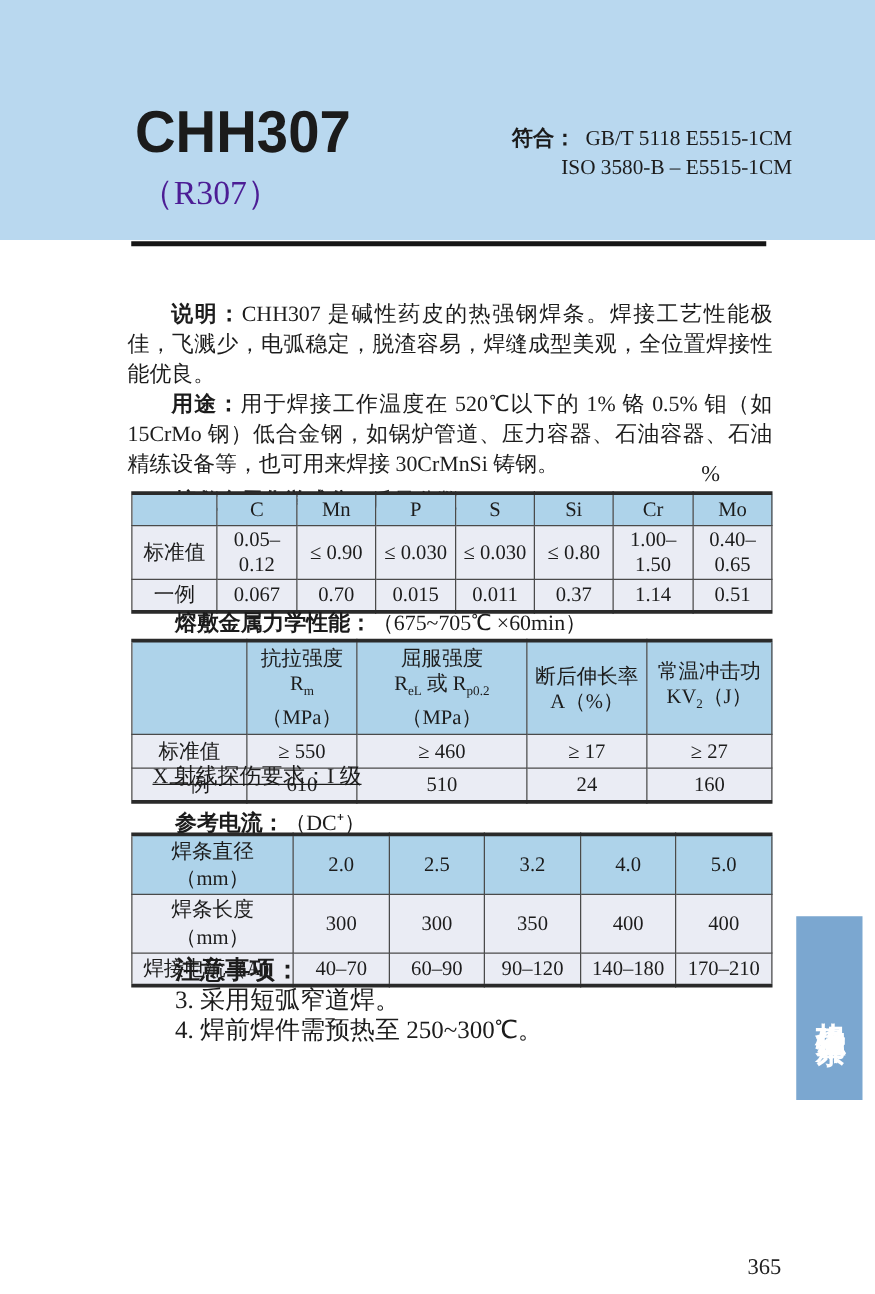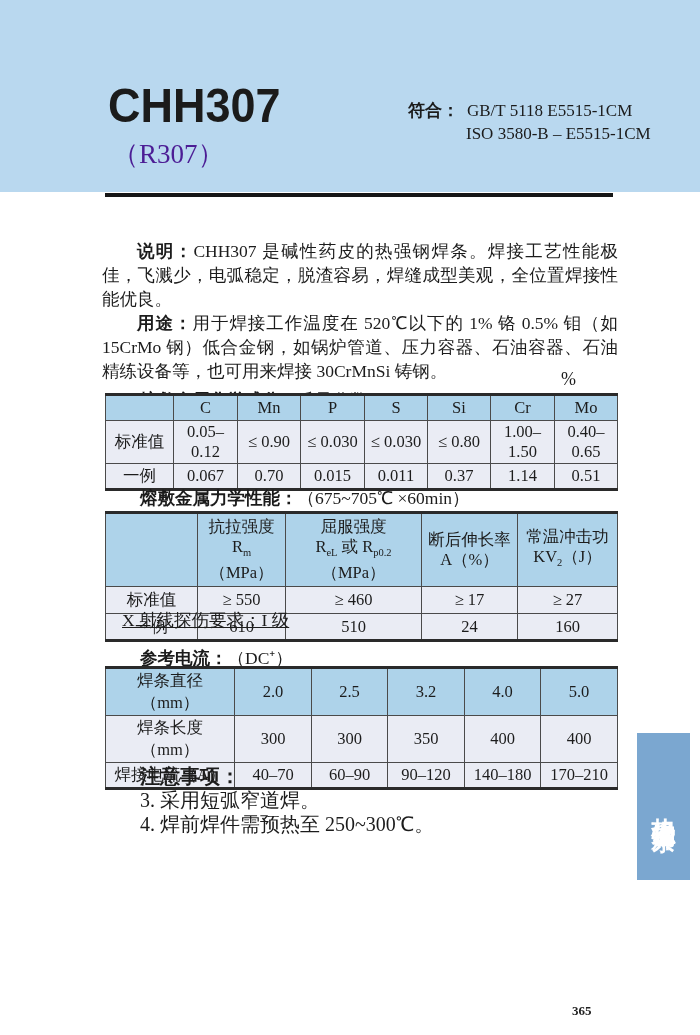--- a/index.html
+++ b/index.html
@@ -8,21 +8,21 @@
     font-family:"Liberation Serif", serif;color:#1c1c1c;overflow:hidden;
   }
   
   .header-band{position:absolute;left:0;top:0;width:700px;height:192px;background:#b9d8ef;}
   .model-name{
     position:absolute;left:108px;top:82px;
     font-family:"Liberation Sans", sans-serif;font-weight:900;font-size:45px;
     letter-spacing:0px;color:#1b1b1b;line-height:1;transform:scaleY(1.05);transform-origin:left top;
   }
   .alt-name{position:absolute;left:112px;top:136px;font-size:27px;color:#4c1d95;}
-  .standards{position:absolute;left:408px;top:99px;font-size:17px;line-height:23px;color:#1b1b1b;}
+  .standards{position:absolute;left:391px;top:99px;font-size:17px;line-height:23px;color:#1b1b1b;text-align:right;}
   .standards .row{white-space:nowrap;}
   .standards .conform{font-family:"Liberation Sans", sans-serif;font-weight:bold;margin-right:8px;}
   .standards .indent{padding-left:58px;}
   .title-rule{position:absolute;left:105px;top:193px;width:508px;height:4px;background:#161616;}
 
   
   .paragraphs{position:absolute;left:102px;top:239px;width:516px;font-size:17.5px;line-height:24px;text-align:justify;}
   .paragraphs p{margin:0;text-indent:35px;}
   .para-label{font-family:"Liberation Sans", sans-serif;font-weight:bold;}
 
@@ -64,21 +64,21 @@
   .side-tab{
     position:absolute;left:637px;top:733px;width:53px;height:147px;background:#7ba7d0;
     display:flex;align-items:center;justify-content:center;
   }
   .side-tab span{
     writing-mode:vertical-rl;text-orientation:upright;
     font-family:"Liberation Sans", sans-serif;font-weight:bold;font-size:24px;
     color:#ffffff;letter-spacing:3px;line-height:1;
   }
 
-  .page-number{position:absolute;left:572px;top:1003px;font-size:13px;color:#222;font-weight:bold;}
+  .page-number{position:absolute;left:598px;top:1003px;font-size:18px;color:#222;}
 </style>
 </head>
 <body>
 
 <div class="header-band"></div>
 <div class="model-name">CHH307</div>
 <div class="alt-name">（R307）</div>
 <div class="standards">
   <div class="row"><span class="conform">符合：</span><span>GB/T 5118 E5515-1CM</span></div>
   <div class="row indent"><span>ISO 3580-B – E5515-1CM</span></div>

